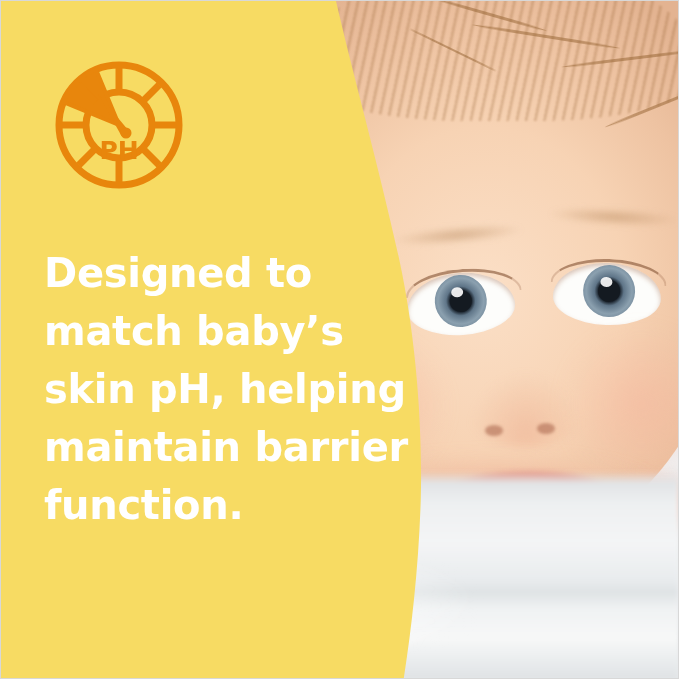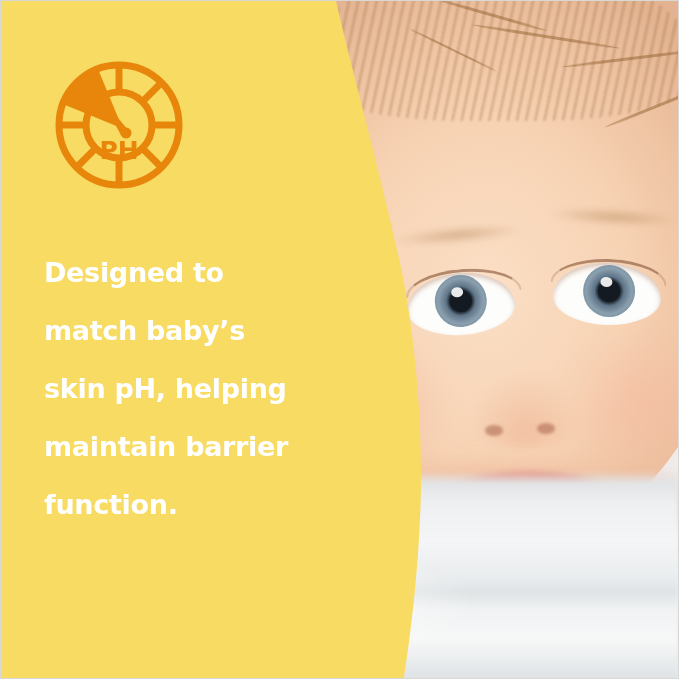--- a/index.html
+++ b/index.html
@@ -292,21 +292,21 @@
   .ph-icon svg { display: block; width: 100%; height: 100%; }
 
   .headline {
     position: absolute;
     left: 43px;
     top: 243px;
     width: 372px;
     color: #ffffff;
     font-family: "DejaVu Sans", sans-serif;
     font-weight: bold;
-    font-size: 27px;
+    font-size: 40px;
     line-height: 58px;
     letter-spacing: -0.3px;
     white-space: pre-line;
   }
 </style>
 </head>
 <body>
 
 <div id="banner">
 

